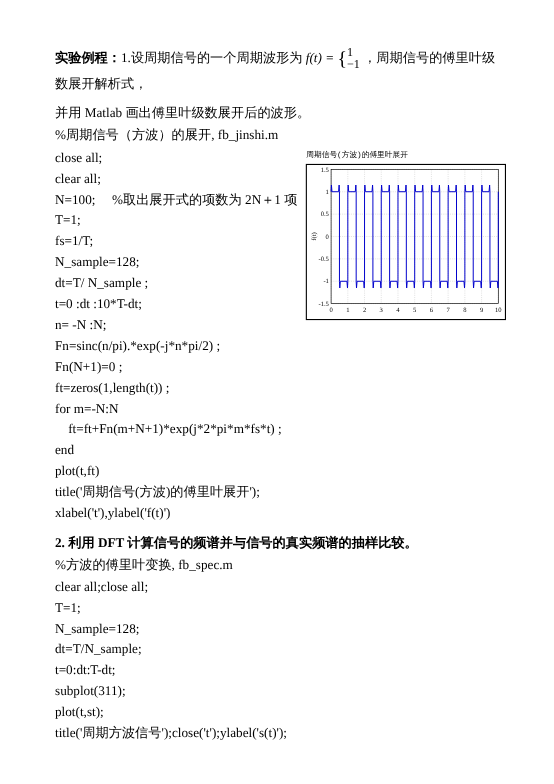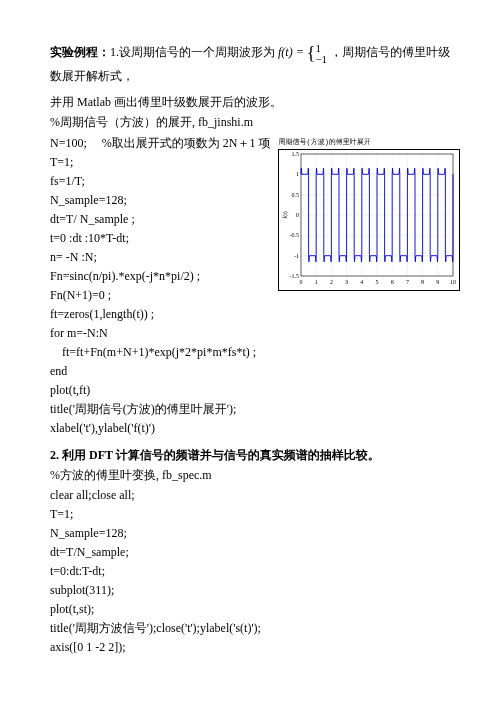--- a/index.html
+++ b/index.html
@@ -83,20 +83,22 @@
   <span class="bold">实验例程：</span><span>1.设周期信号的一个周期波形为</span>
   <span class="formula">f(t) = </span><span class="brace">{</span><span class="frac-col"><div>1</div><div>−1</div></span>
   <span>，周期信号的傅里叶级数展开解析式，</span>
 </div>
 
 <div class="p">并用 Matlab 画出傅里叶级数展开后的波形。</div>
 <div class="p">%周期信号（方波）的展开,  fb_jinshi.m</div>
 
 <div class="wrap">
   <div class="left-col" id="code1">
+      <div class="code-line">close all;</div>
+      <div class="code-line">clear all;</div>
       <div class="code-line">N=100;     %取出展开式的项数为 2N＋1 项</div>
       <div class="code-line">T=1;</div>
       <div class="code-line">fs=1/T;</div>
       <div class="code-line">N_sample=128;</div>
       <div class="code-line">dt=T/ N_sample ;</div>
       <div class="code-line">t=0 :dt :10*T-dt;</div>
       <div class="code-line">n= -N :N;</div>
       <div class="code-line">Fn=sinc(n/pi).*exp(-j*n*pi/2) ;</div>
       <div class="code-line">Fn(N+1)=0 ;</div>
       <div class="code-line">ft=zeros(1,length(t)) ;</div>
@@ -162,14 +164,13 @@
 <div class="p">%方波的傅里叶变换,  fb_spec.m</div>
 <div id="code2">
     <div class="code-line">clear all;close all;</div>
     <div class="code-line">T=1;</div>
     <div class="code-line">N_sample=128;</div>
     <div class="code-line">dt=T/N_sample;</div>
     <div class="code-line">t=0:dt:T-dt;</div>
     <div class="code-line">subplot(311);</div>
     <div class="code-line">plot(t,st);</div>
     <div class="code-line">title('周期方波信号');close('t');ylabel('s(t)');</div>
-    <div class="code-line">axis([0 1 -2 2]);</div>
   </div>
 
 </body></html>

